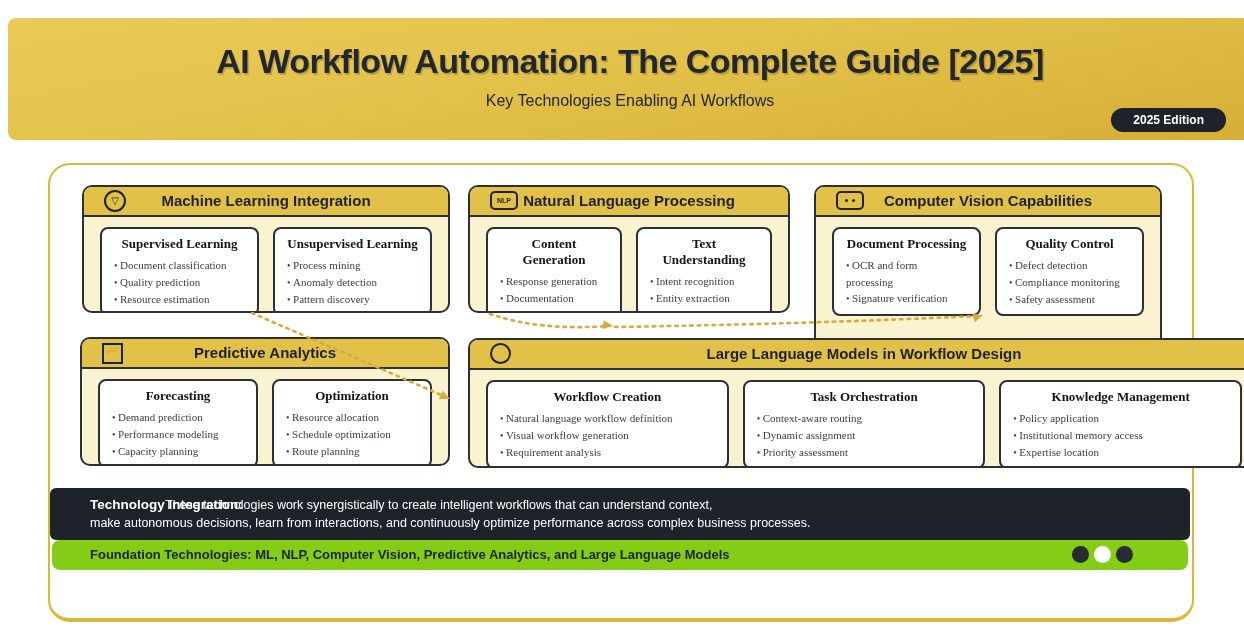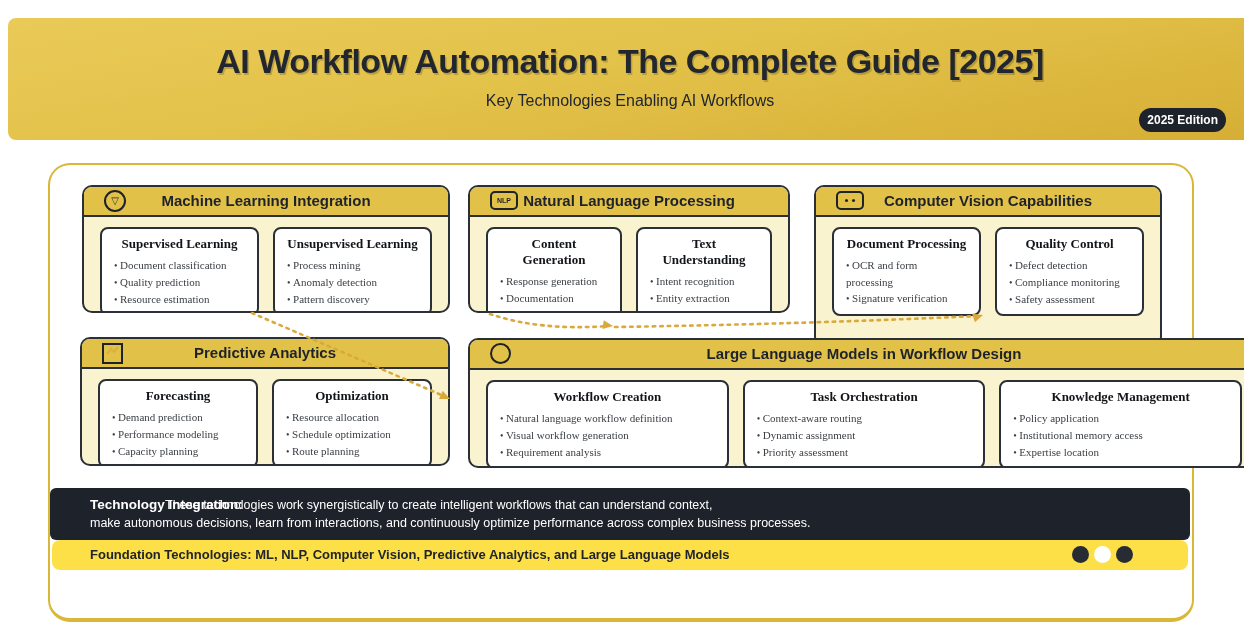--- a/index.html
+++ b/index.html
@@ -18,21 +18,21 @@
     text-align:center;font-size:34px;font-weight:bold;color:#22262e;
     letter-spacing:-0.5px;text-shadow:1.5px 1.5px 0 rgba(0,0,0,0.18);
   }
   .band .subtitle{
     margin:0;position:absolute;top:74px;left:0;width:100%;
     text-align:center;font-size:16px;color:#22262e;
   }
   .badge{
     position:absolute;right:26px;top:90px;height:24px;line-height:24px;
     background:#1d222b;color:#ffffff;font-size:12px;font-weight:bold;
-    padding:0 8px;border-radius:12px;
+    padding:0 22px;border-radius:12px;
   }
   
   .canvas{
     position:absolute;left:48px;top:163px;width:1142px;height:453px;
     border:2px solid #d9b837;border-bottom-width:4px;border-radius:22px;
     background:#ffffff;
   }
   .connectors{position:absolute;left:0;top:0;width:1142px;height:453px;pointer-events:none;z-index:5;}
   
   .card{
@@ -89,21 +89,21 @@
     color:#ffffff;line-height:18px;white-space:nowrap;
   }
   .int-text{
     position:absolute;left:40px;top:8px;right:30px;font-size:12.5px;
     color:#ffffff;line-height:18px;
   }
   .int-text .l1{margin-left:75px;}
   
   .found-bar{
     position:absolute;left:2px;top:375px;width:1136px;height:30px;
-    background:#fde047;border-radius:8px;z-index:4;
+    background:#84cc16;border-radius:8px;z-index:4;
   }
   .found-bar .found-text{
     position:absolute;left:38px;top:0;height:30px;line-height:30px;
     font-size:13px;font-weight:bold;color:#20242c;
   }
   .dots{position:absolute;right:55px;top:6px;display:flex;gap:5px;}
   .dot-btn{width:17px;height:17px;border-radius:50%;background:#262b34;border:none;padding:0;cursor:pointer;}
   .dot-btn.light{background:#ffffff;}
 </style>
 </head>

